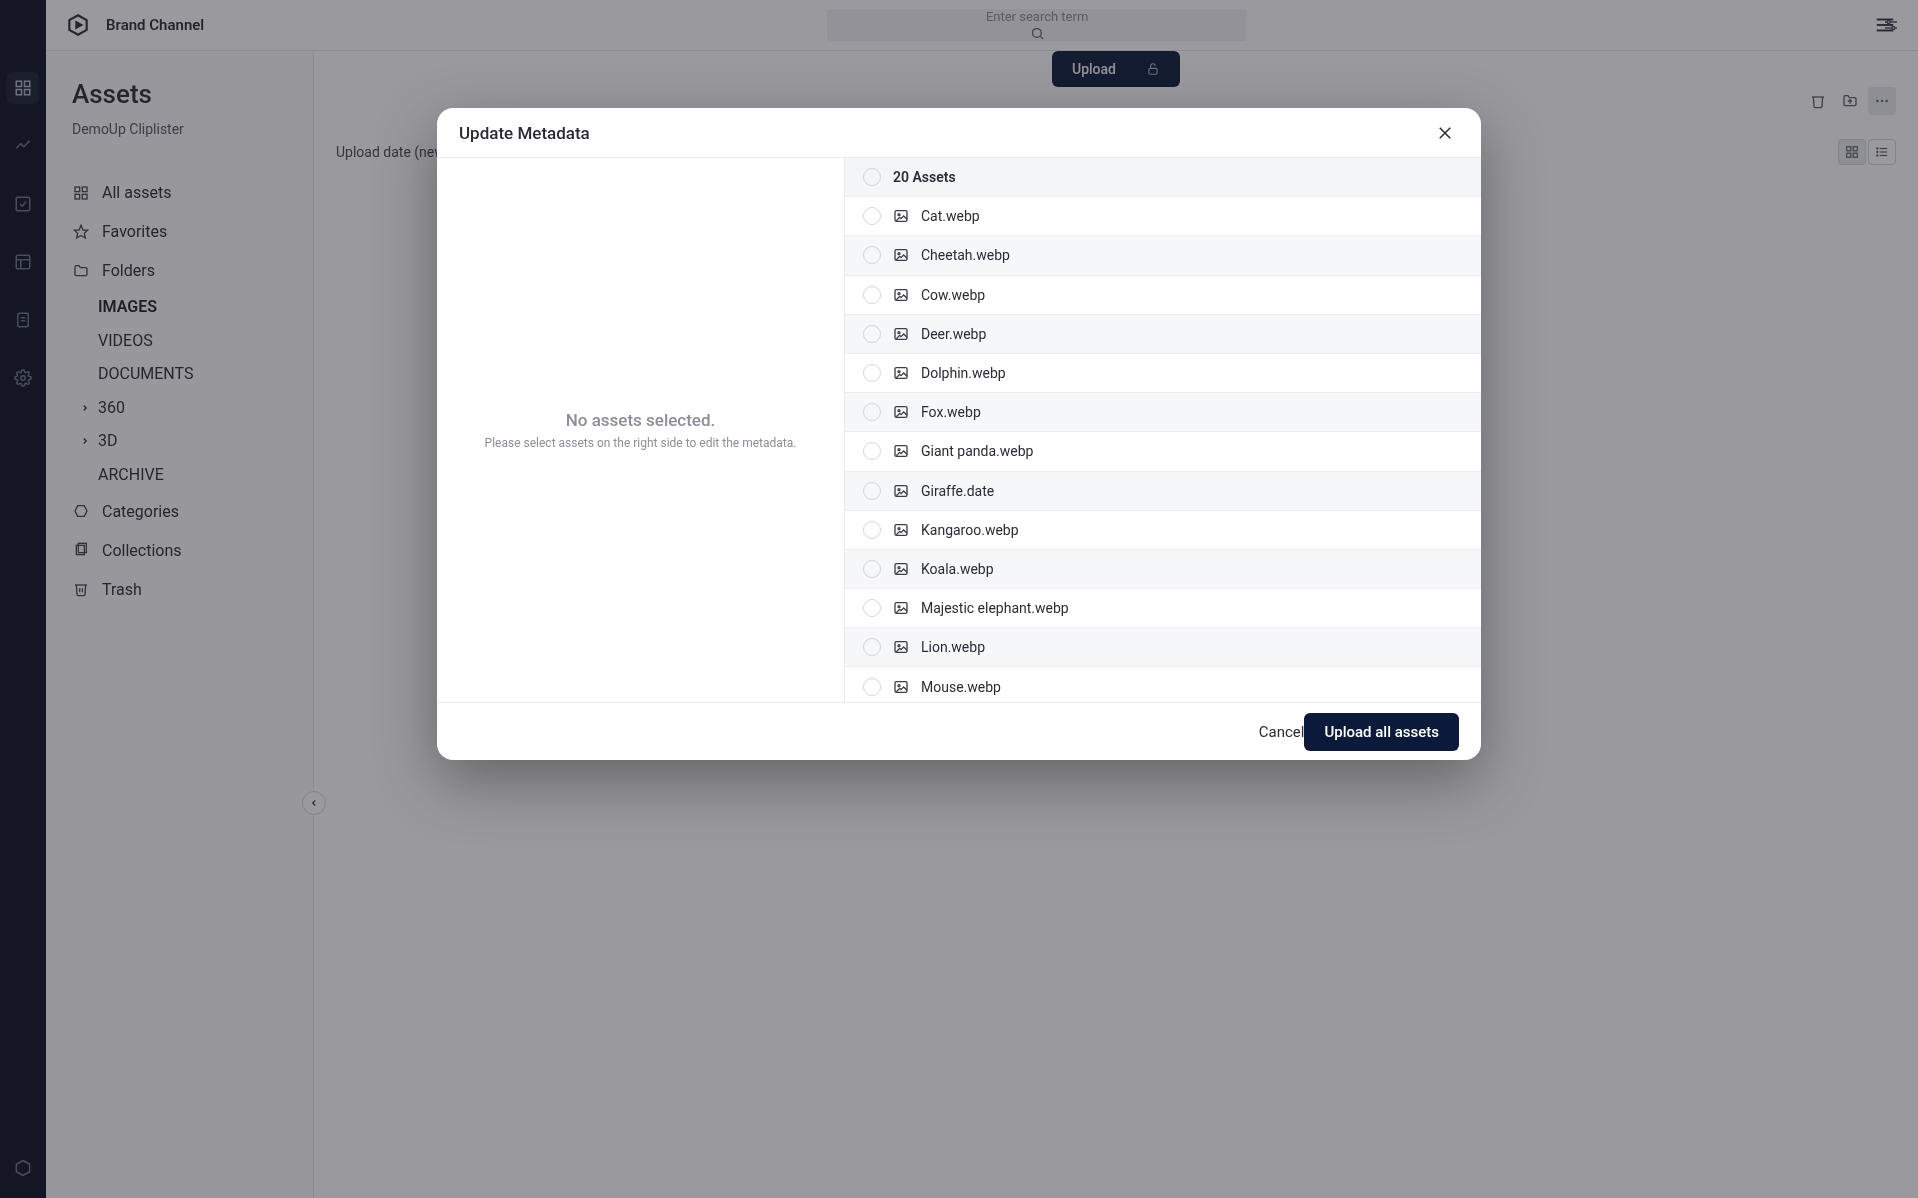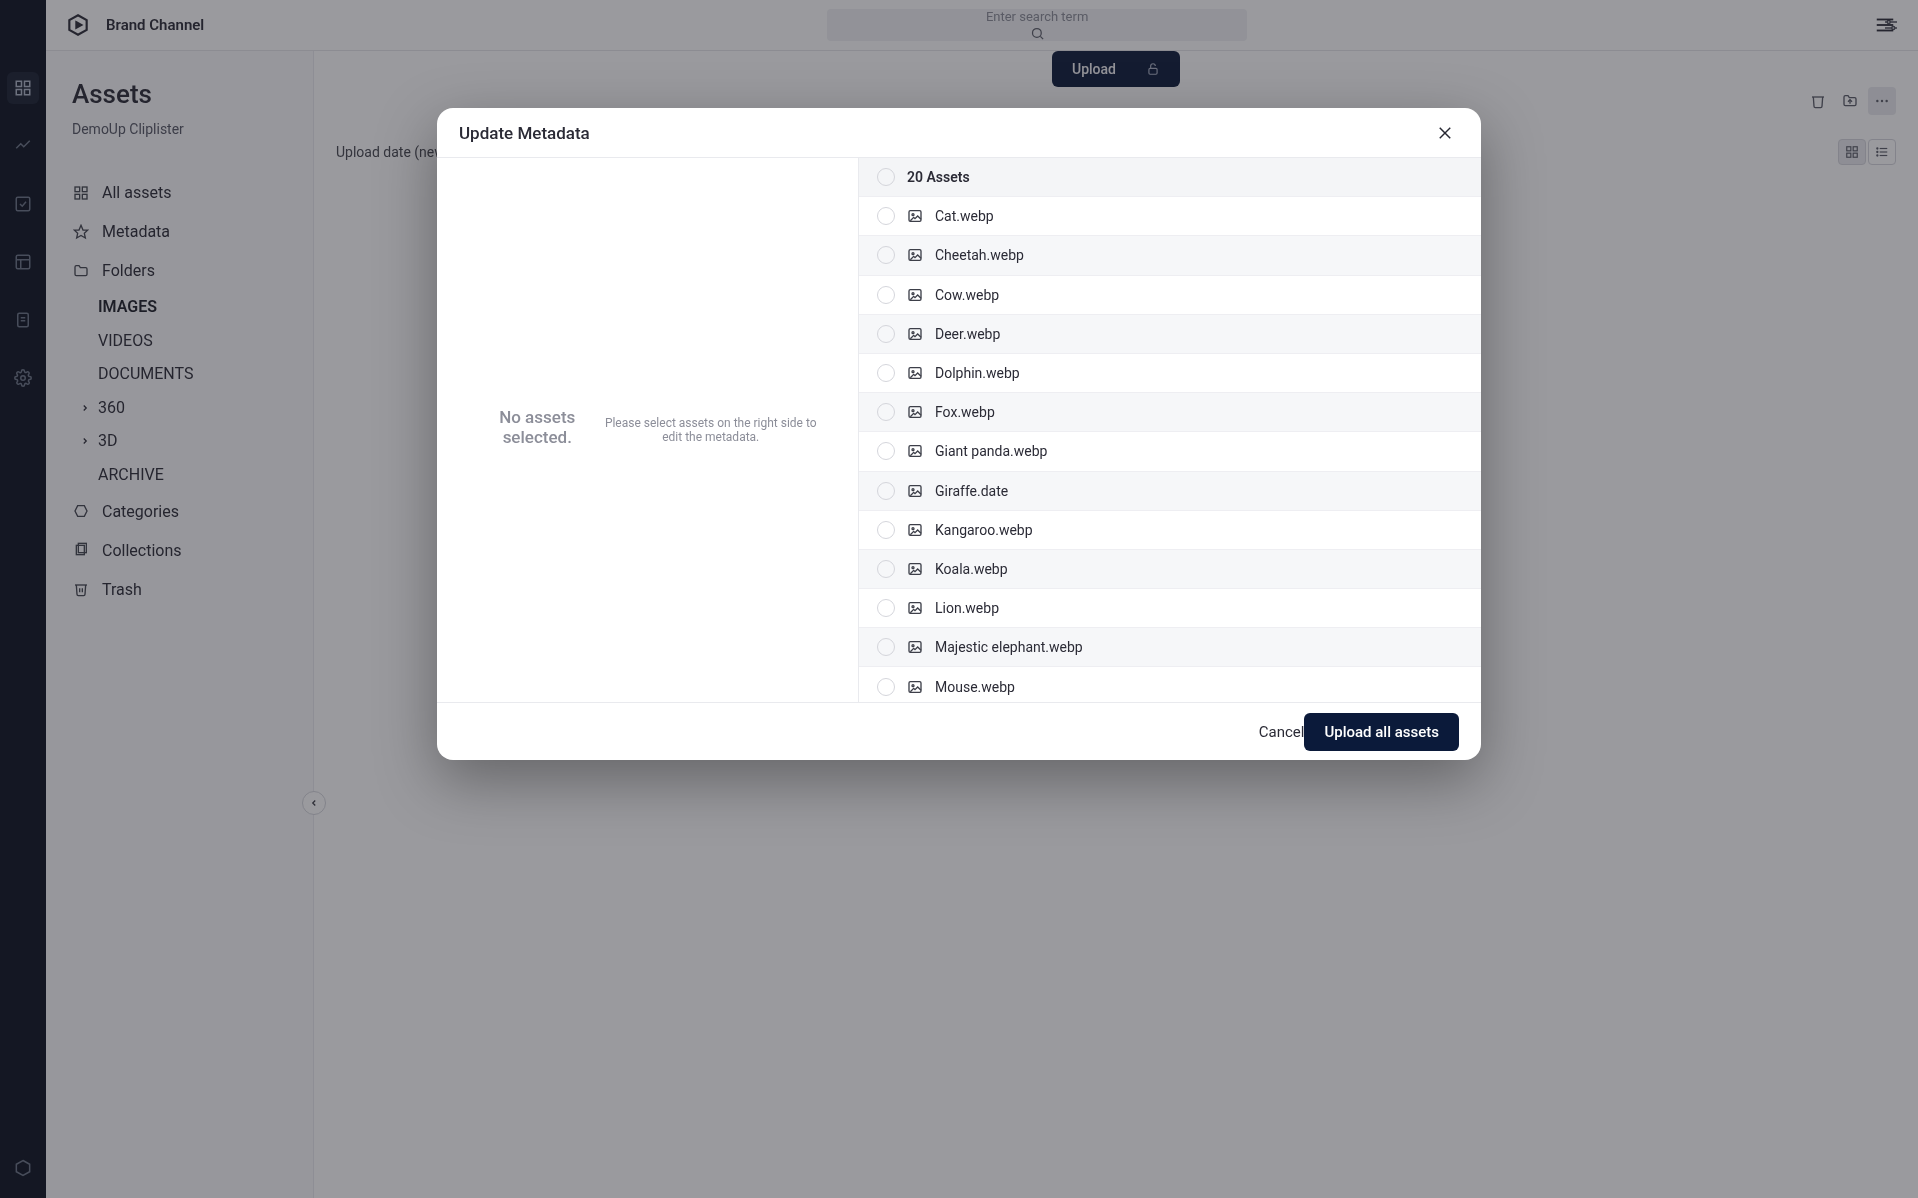--- a/index.html
+++ b/index.html
@@ -46,21 +46,21 @@
 
     .collapse-handle { position:absolute; left:-12px; top:740px; width:24px; height:24px; border:1px solid #d5d6dc; border-radius:50%; background:#fff; display:flex; align-items:center; justify-content:center; font-size:12px; color:#3a3b43; }
 
     
     .overlay { position:absolute; inset:0; background:rgba(30,32,40,0.45); display:flex; align-items:flex-start; justify-content:center; }
     .modal { margin-top:108px; width:1044px; background:#fff; border-radius:16px; box-shadow:0 20px 60px rgba(0,0,0,0.35); overflow:hidden; display:flex; flex-direction:column; }
     .modal-head { height:50px; border-bottom:1px solid #e9eaee; display:flex; align-items:center; padding:0 22px; }
     .modal-title { font-size:17px; font-weight:500; color:#2b2b36; }
     .modal-close { margin-left:auto; width:28px; height:28px; display:flex; align-items:center; justify-content:center; color:#272832; }
     .modal-body { display:flex; height:544px; }
-    .m-left { width:408px; border-right:1px solid #e9eaee; display:flex; flex-direction:row; align-items:center; justify-content:center; padding:30px; text-align:center;margin-left:14px; }
+    .m-left { width:408px; border-right:1px solid #e9eaee; display:flex; flex-direction:column; align-items:center; justify-content:center; padding:30px; text-align:center; }
     .m-left .big { font-size:17px; color:#8c8e99; font-weight:500; margin-bottom:6px; }
     .m-left .sm { font-size:12px; color:#8c8e99; }
     .m-right { flex:1; overflow:auto; }
     .arow { height:39.2px; display:flex; align-items:center; gap:12px; padding:0 18px; border-bottom:1px solid #eeeef2; }
     .arow:nth-child(odd) { background:#f6f7f9; }
     .arow:first-child { background:#f4f5f7; }
     .arow.h { font-weight:600; color:#3d3f49; }
     .radio { width:18px; height:18px; border:1.5px solid #d4d5db; border-radius:50%; flex-shrink:0; }
     .img-ic { width:16px; height:16px; flex-shrink:0; display:flex; align-items:center; justify-content:center; }
     .fname { font-size:14px; color:#2b2b36; }
@@ -169,21 +169,21 @@
           </svg>
         </span>
       <span>All assets</span>
     </div>
     <div class="side-item">
       <span class="ic">
           <svg width="16" height="16" viewBox="0 0 24 24" fill="none" stroke="currentColor" stroke-width="2">
             <polygon points="12 2 15 9 22 9.3 17 14 18.5 21 12 17.3 5.5 21 7 14 2 9.3 9 9"></polygon>
           </svg>
         </span>
-      <span>Metadata</span>
+      <span>Favorites</span>
     </div>
     <div class="side-item">
       <span class="ic">
           <svg width="16" height="16" viewBox="0 0 24 24" fill="none" stroke="currentColor" stroke-width="2">
             <path d="M3 6a2 2 0 0 1 2-2h4l2 3h8a2 2 0 0 1 2 2v8a2 2 0 0 1-2 2H5a2 2 0 0 1-2-2z"></path>
           </svg>
         </span>
       <span>Folders</span>
     </div>
     <div class="side-sub">
@@ -451,32 +451,32 @@
           </div>
           <div class="arow">
             <span class="radio"></span>
             <span class="img-ic">
               <svg width="16" height="16" viewBox="0 0 24 24" fill="none" stroke="#3d3f49" stroke-width="2">
                 <rect x="3" y="4" width="18" height="16" rx="2"></rect>
                 <circle cx="9" cy="10" r="1.5"></circle>
                 <path d="M21 17l-5-5-4 4-2-2-5 5"></path>
               </svg>
             </span>
+            <span class="fname">Majestic elephant.webp</span>
+          </div>
+          <div class="arow">
+            <span class="radio"></span>
+            <span class="img-ic">
+              <svg width="16" height="16" viewBox="0 0 24 24" fill="none" stroke="#3d3f49" stroke-width="2">
+                <rect x="3" y="4" width="18" height="16" rx="2"></rect>
+                <circle cx="9" cy="10" r="1.5"></circle>
+                <path d="M21 17l-5-5-4 4-2-2-5 5"></path>
+              </svg>
+            </span>
             <span class="fname">Lion.webp</span>
-          </div>
-          <div class="arow">
-            <span class="radio"></span>
-            <span class="img-ic">
-              <svg width="16" height="16" viewBox="0 0 24 24" fill="none" stroke="#3d3f49" stroke-width="2">
-                <rect x="3" y="4" width="18" height="16" rx="2"></rect>
-                <circle cx="9" cy="10" r="1.5"></circle>
-                <path d="M21 17l-5-5-4 4-2-2-5 5"></path>
-              </svg>
-            </span>
-            <span class="fname">Majestic elephant.webp</span>
           </div>
           <div class="arow">
             <span class="radio"></span>
             <span class="img-ic">
               <svg width="16" height="16" viewBox="0 0 24 24" fill="none" stroke="#3d3f49" stroke-width="2">
                 <rect x="3" y="4" width="18" height="16" rx="2"></rect>
                 <circle cx="9" cy="10" r="1.5"></circle>
                 <path d="M21 17l-5-5-4 4-2-2-5 5"></path>
               </svg>
             </span>

